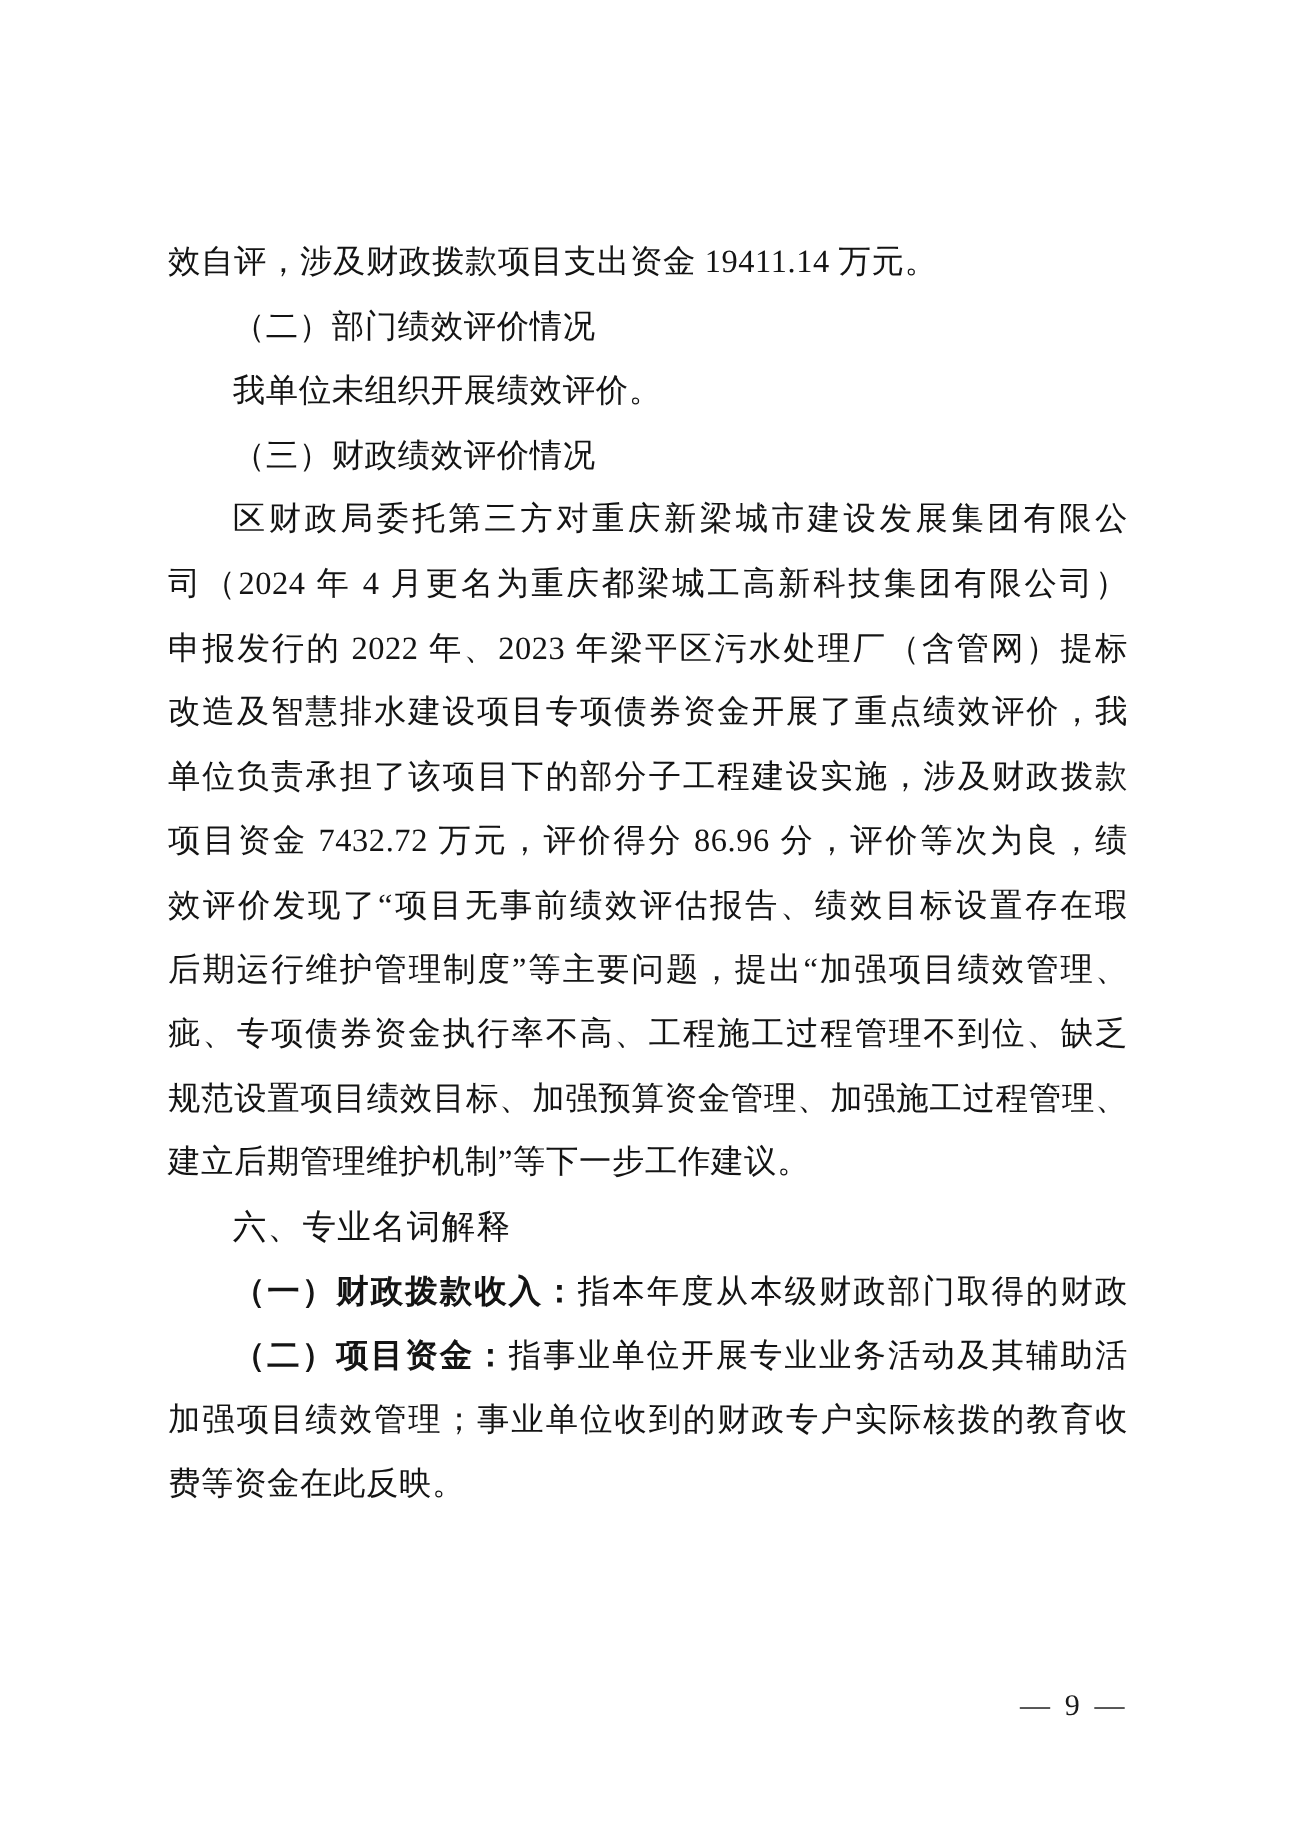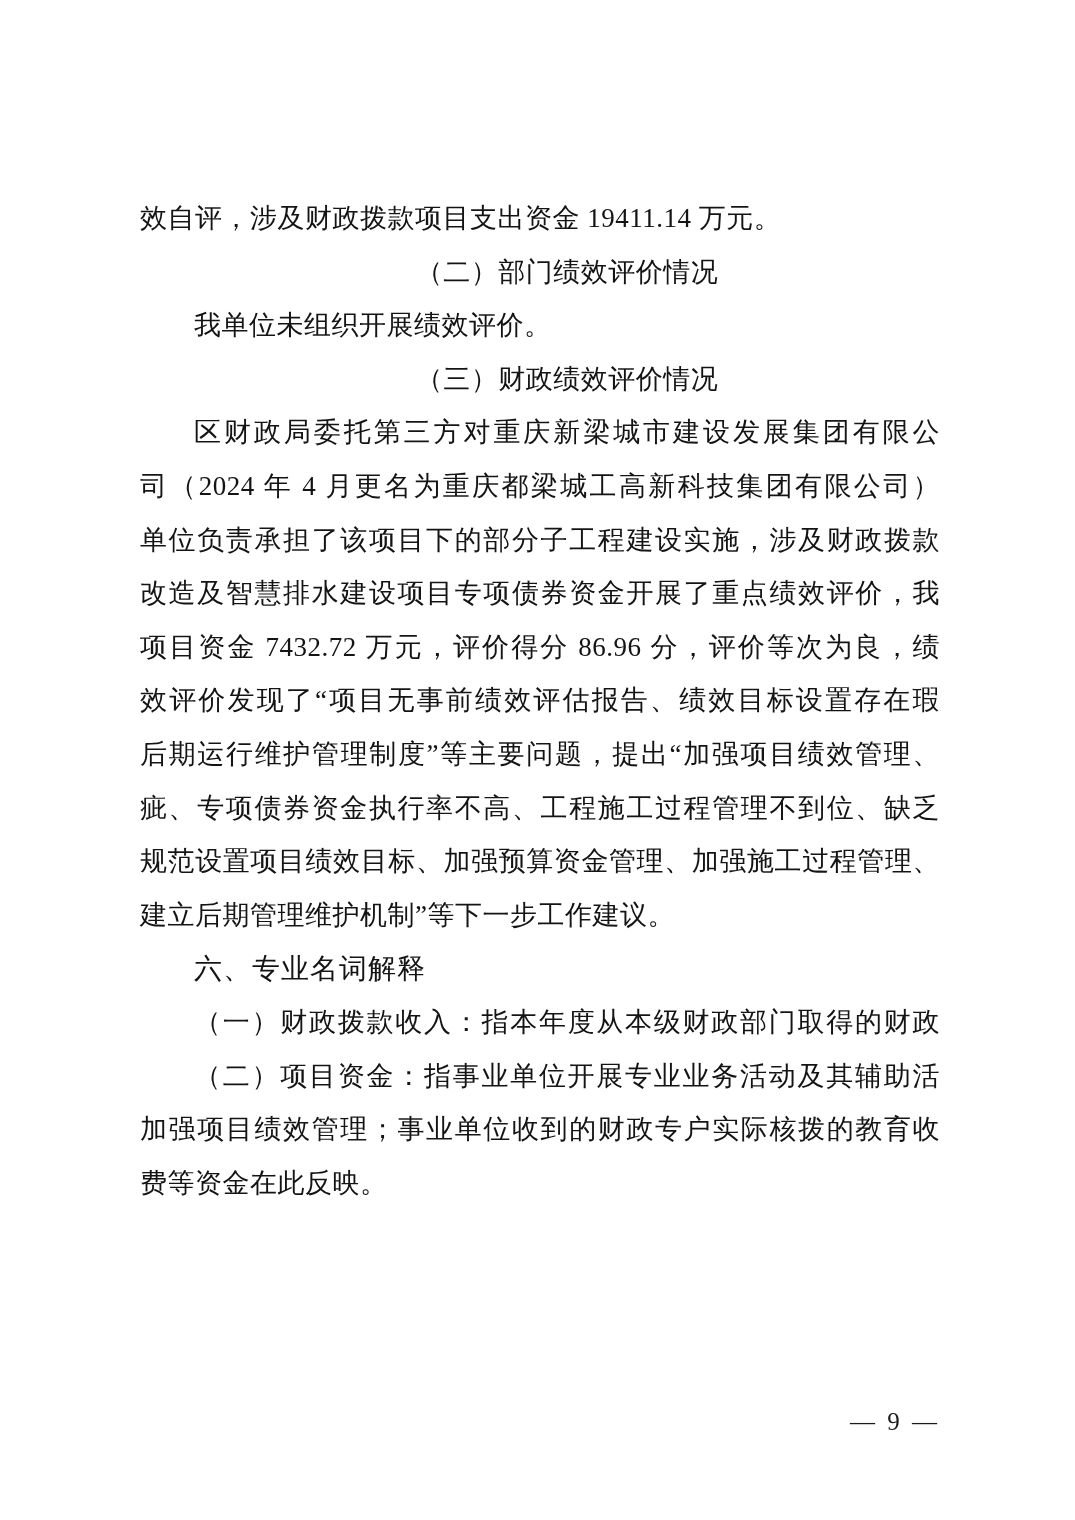--- a/index.html
+++ b/index.html
@@ -22,22 +22,22 @@
     height: 53.6px;
     line-height: 53.6px;
     font-size: 27px;
     letter-spacing: 0.5px;
   }
   .fill {
     text-align: justify;
     text-align-last: justify;
   }
   .indent { padding-left: 54px; }
-  .kai { font-family: "Liberation Serif", "DejaVu Serif", serif; text-align: center; }
-  .lead { font-weight: normal; }
+  .kai { font-family: "Liberation Serif", "DejaVu Serif", serif; }
+  .lead { font-weight: bold; }
   .heading {
     font-family: "Liberation Sans", "DejaVu Sans", sans-serif;
     font-weight: normal;
     font-size: 28px;
     letter-spacing: 1px;
   }
   .pageno {
     position: absolute;
     left: 140px;
     top: 1408px;
@@ -57,22 +57,23 @@
     <div class="line">效自评，涉及财政拨款项目支出资金 19411.14 万元。</div>
 
     <div class="line kai indent">（二）部门绩效评价情况</div>
 
     <div class="line indent">我单位未组织开展绩效评价。</div>
 
     <div class="line kai indent">（三）财政绩效评价情况</div>
 
     <div class="line indent fill">区财政局委托第三方对重庆新梁城市建设发展集团有限公</div>
     <div class="line fill">司（2024 年 4 月更名为重庆都梁城工高新科技集团有限公司）</div>
+    <div class="line fill">申报发行的 2022 年、2023 年梁平区污水处理厂（含管网）提标</div>
+    <div class="line fill">改造及智慧排水建设项目专项债券资金开展了重点绩效评价，我</div>
     <div class="line fill">单位负责承担了该项目下的部分子工程建设实施，涉及财政拨款</div>
-    <div class="line fill">改造及智慧排水建设项目专项债券资金开展了重点绩效评价，我</div>
     <div class="line fill">项目资金 7432.72 万元，评价得分 86.96 分，评价等次为良，绩</div>
     <div class="line fill">效评价发现了“项目无事前绩效评估报告、绩效目标设置存在瑕</div>
     <div class="line fill">后期运行维护管理制度”等主要问题，提出“加强项目绩效管理、</div>
     <div class="line fill">疵、专项债券资金执行率不高、工程施工过程管理不到位、缺乏</div>
     <div class="line fill">规范设置项目绩效目标、加强预算资金管理、加强施工过程管理、</div>
     <div class="line">建立后期管理维护机制”等下一步工作建议。</div>
 
     <div class="line heading indent">六、专业名词解释</div>
 
     <div class="line indent fill">

